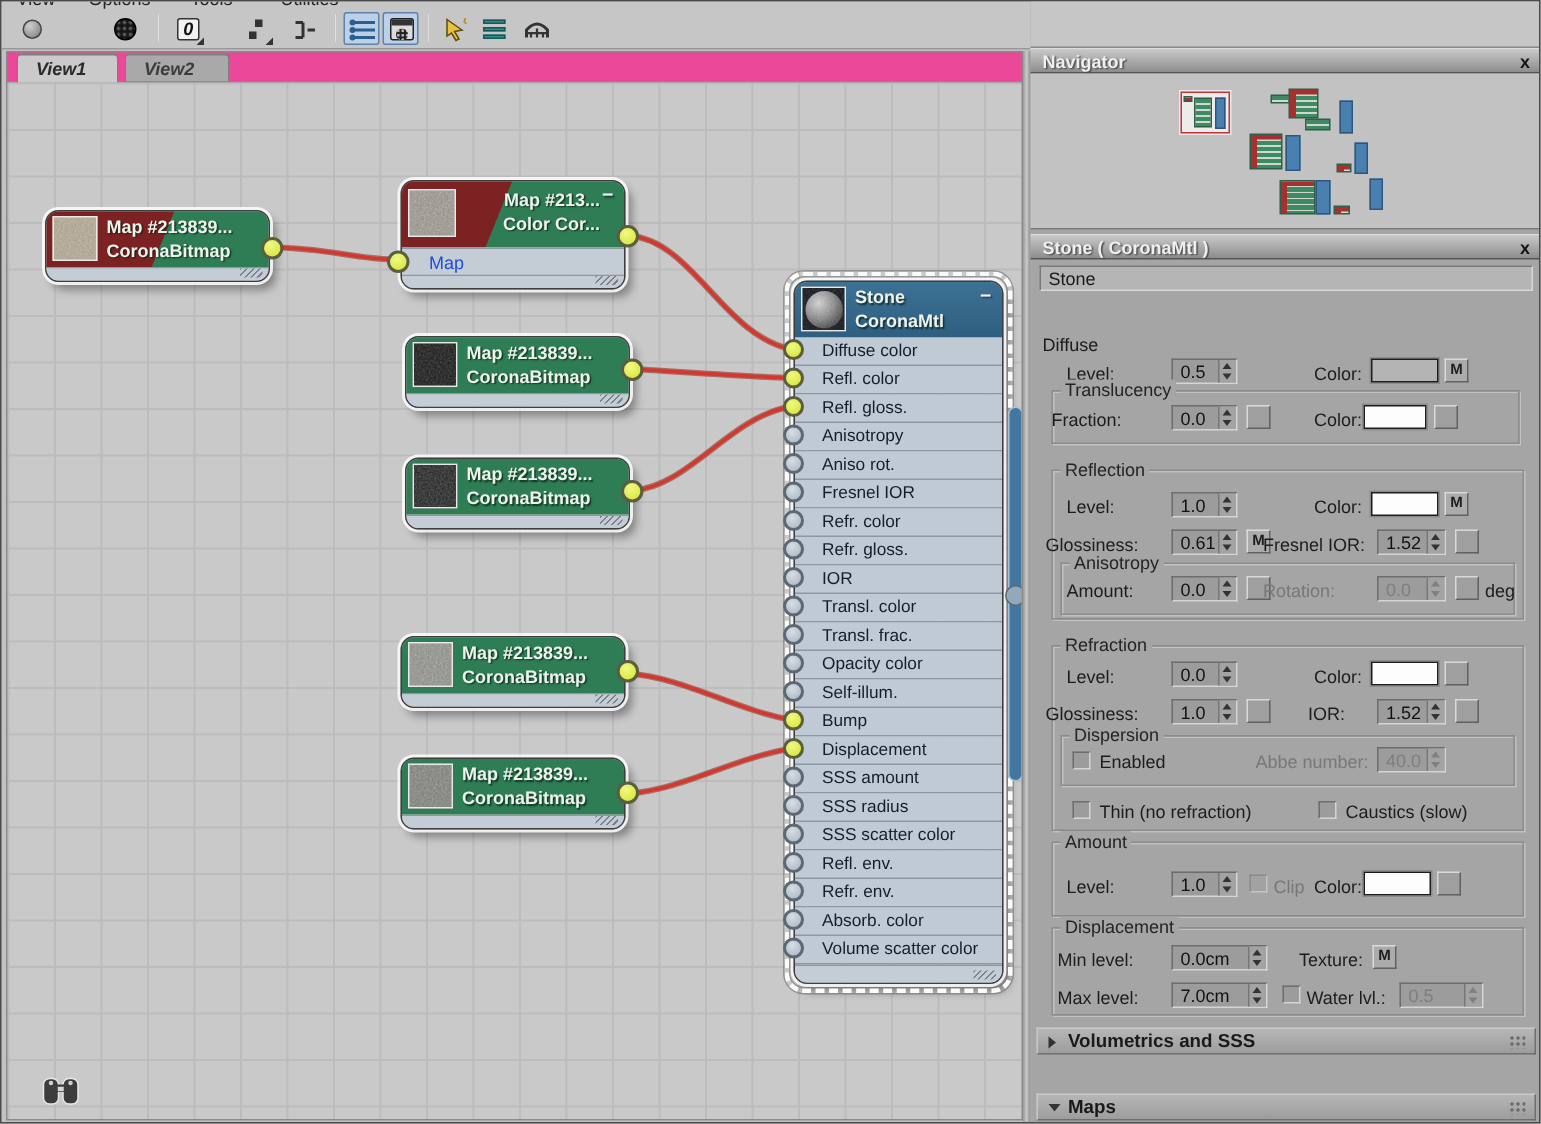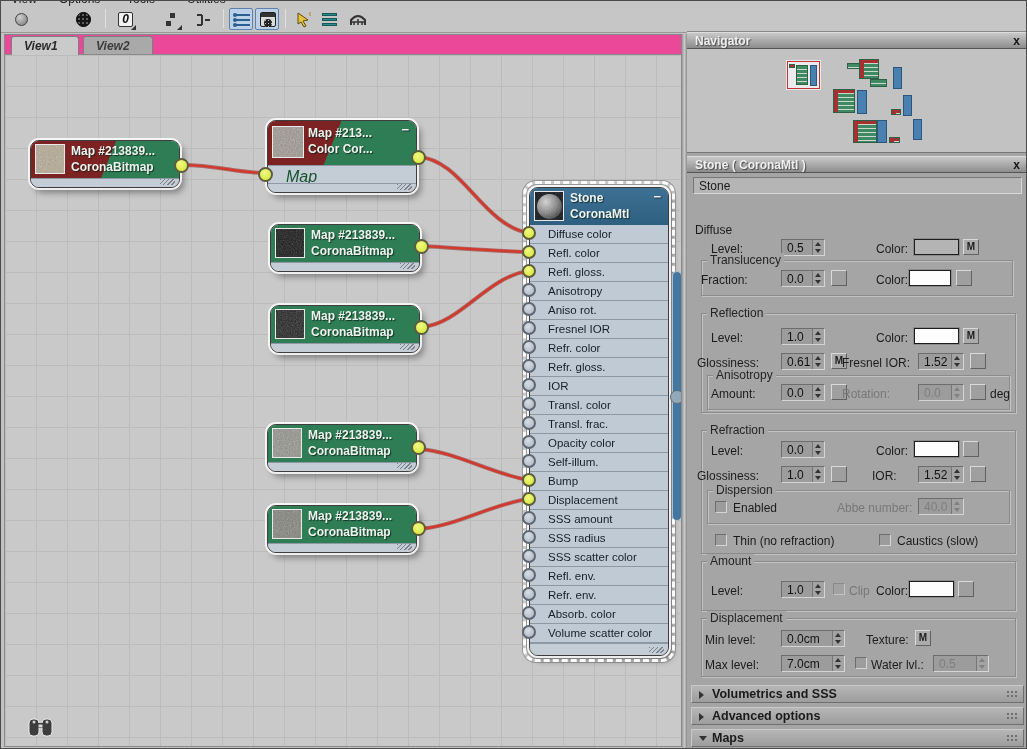--- a/index.html
+++ b/index.html
@@ -49,41 +49,41 @@
   .tab.inactive{left:78px;width:70px;background:#a9a9a9;color:#3c3c3c;}
   .canvas{position:absolute;left:3px;top:53px;width:678px;height:693px;background:#c9c9c9;border:1px solid #8a8a8a;overflow:hidden;
     background-image:linear-gradient(#bcbcbc 1px,transparent 1px),linear-gradient(90deg,#bcbcbc 1px,transparent 1px);
     background-size:31px 31px;}
   .wires{position:absolute;left:0;top:0;z-index:1;pointer-events:none;}
 
   
   .node{position:absolute;z-index:2;border-radius:9px;border:1px solid #3e3e3e;
     box-shadow:0 0 0 2px rgba(250,250,250,.9),4px 5px 6px rgba(0,0,0,.35);}
   .nhead{position:relative;height:37px;border-radius:8px 8px 0 0;background:#2e7d54;}
-  .nhead.tall{height:44px;}
+  .nhead.tall{height:44px;text-align:right;}
   .two-tone-a .nhead{background:linear-gradient(112deg,#7d2222 0 52%,#2e7d54 52.5%);}
   .two-tone-b .nhead{background:linear-gradient(112deg,#7d2222 0 44%,#2e7d54 44.5%);}
   .teal .nhead{background:linear-gradient(#3d7193,#2e5f81);}
   .thumb{position:absolute;left:4px;top:3px;width:30px;height:30px;background:#888;border:1px solid #e9e9e9;overflow:hidden;}
   .nhead.tall .thumb{top:5px;width:32px;height:32px;}
   .nz{position:absolute;left:0;top:0;width:100%;height:100%;}
   .t-beige{background:#b3a78f;} .t-grey{background:#99938a;} .t-dark{background:#161616;} .t-dark2{background:#1f1f1f;}
   .t-grey2{background:#8e8e86;} .t-grey3{background:#7d7d76;}
   .stone-thumb{background:#101418;}
   .sphere{position:absolute;left:2px;top:2px;width:25px;height:25px;border-radius:50%;
     background:radial-gradient(circle at 35% 32%,#d6d6d6,#8a8a8a 45%,#3f3f3f 80%,#1c1c1c);}
   .ntitles{position:absolute;left:40px;top:2px;right:16px;}
   .nhead.tall .ntitles{top:4px;}
   .nt1,.nt2{font-size:12px;font-weight:bold;color:#eef3ee;white-space:nowrap;overflow:hidden;
     text-shadow:1px 1px 1px rgba(10,30,20,.75);line-height:16px;}
   .collapse-btn{position:absolute;right:7px;top:1px;font-size:13px;font-weight:bold;color:#f0f0f0;text-shadow:1px 1px 1px #234;}
   .nfoot{height:9px;background:#c4cdd6;border-radius:0 0 8px 8px;border-top:1px solid #8e99a5;position:relative;}
   .grip{position:absolute;right:4px;bottom:2px;width:15px;height:6px;
     background:repeating-linear-gradient(135deg,#7b828c 0 1px,transparent 1px 3px);}
-  .nslot{position:relative;height:18px;background:#c4cdd6;border-top:1px solid #8e99a5;font-size:16px;color:#14532d;padding:2px 0 0 18px;font-style:italic;}
+  .nslot{position:relative;height:18px;background:#c4cdd6;border-top:1px solid #8e99a5;font-size:12px;color:#1d4ed8;padding:2px 0 0 18px;}
   .socket{position:absolute;width:15px;height:15px;border-radius:50%;z-index:3;
     background:radial-gradient(circle at 40% 32%,#f0f983,#d3e430);border:2px solid #5c5c40;}
   .socket.empty{background:radial-gradient(circle at 40% 32%,#d6dde4,#a9b5c1);border:2px solid #5d6873;}
   .socket.out{right:-10px;}
   .socket.in{left:-10px;}
 
   
   .stone-node{width:140px;}
   .sel-border{position:absolute;inset:-7px;border:3px dashed #fbfbfb;border-radius:13px;
     box-shadow:0 0 0 1px rgba(110,110,110,.55), inset 0 0 0 1px rgba(110,110,110,.55);pointer-events:none;}
@@ -644,24 +644,19 @@
           <i class="up"></i>
           <i class="dn"></i>
         </span>
       </div>
 
     <div class="rollout" style="top:684px">
       <span class="tri closed" style="top:5px"></span>
       <span>Volumetrics and SSS</span>
       <span class="gripdots"></span>
     </div>
-    <div class="rollout" style="top:706px">
-      <span class="tri closed" style="top:5px"></span>
-      <span>Advanced options</span>
-      <span class="gripdots"></span>
-    </div>
     <div class="rollout" style="top:728px">
       <span class="tri open"></span>
       <span>Maps</span>
       <span class="gripdots"></span>
     </div>
   </div>
 </div>
 
 </body></html>

